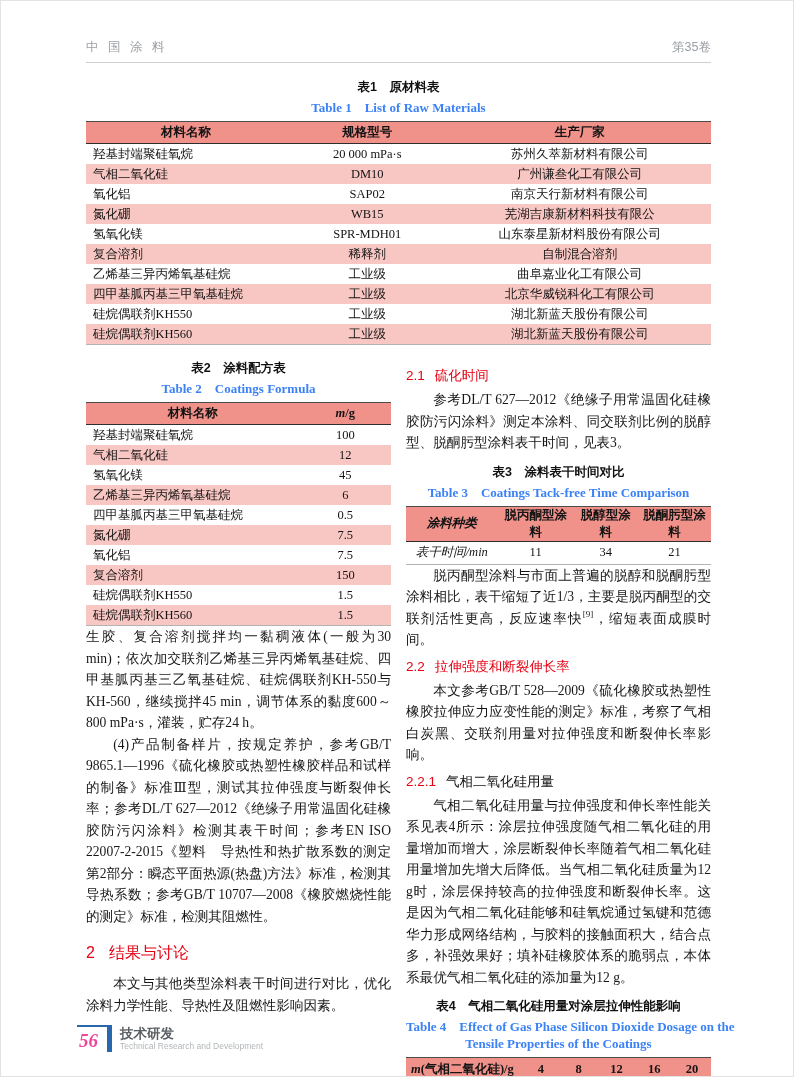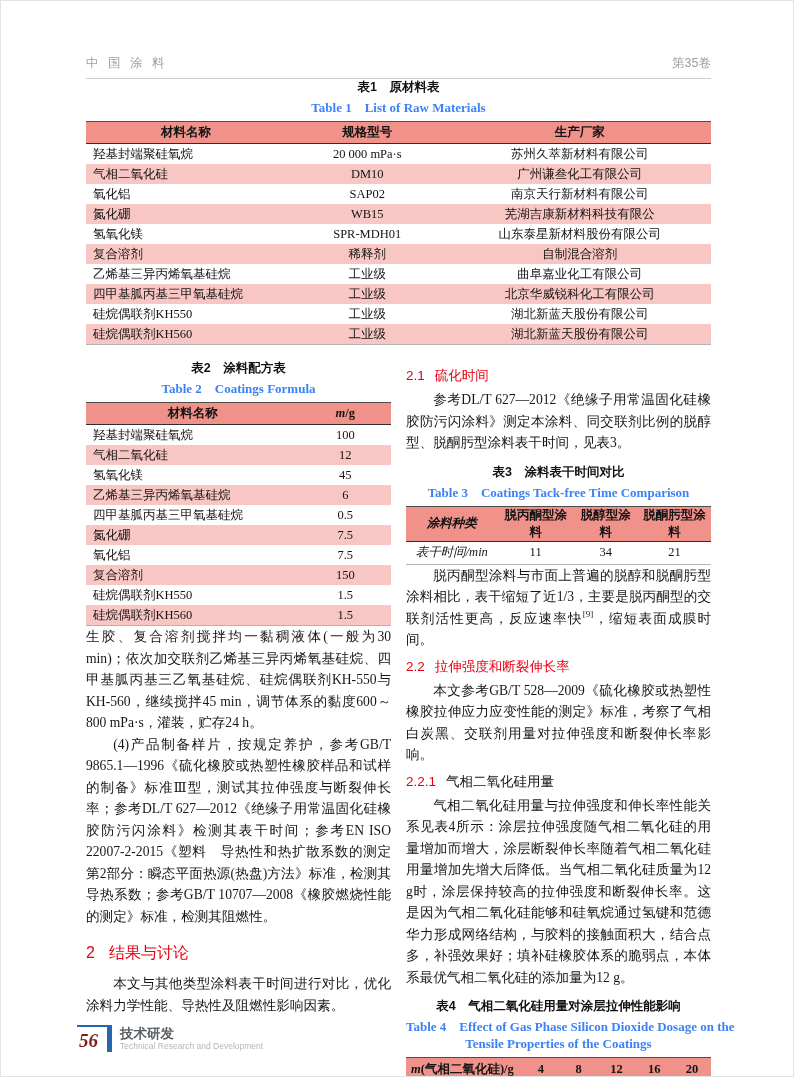--- a/index.html
+++ b/index.html
@@ -8,21 +8,21 @@
     width:794px;height:1077px;
     background:#ffffff;
     border:1px solid #e3e3e3;
     box-sizing:border-box;
     overflow:hidden;
     font-family:"Liberation Serif","DejaVu Serif",serif;
     color:#1b1b1b;
   }
   
   .jheader{
-    position:absolute;top:54px;left:85px;width:625px;
+    position:absolute;top:38px;left:85px;width:625px;
     display:flex;justify-content:space-between;align-items:flex-end;
     border-bottom:1px solid #cfcfcf;padding-bottom:6px;
     font-family:"Liberation Sans","DejaVu Sans",sans-serif;
     font-size:12.5px;color:#9a9fa3;
   }
   .jheader .jname{letter-spacing:3px;}
   
   .cap-zh{
     text-align:center;font-family:"Liberation Sans","DejaVu Sans",sans-serif;
     font-weight:bold;font-size:12.5px;color:#111;margin:0 0 3px 0;white-space:pre;
@@ -63,21 +63,21 @@
   .h-red{font-family:"Liberation Sans","DejaVu Sans",sans-serif;font-weight:normal;color:#E60012;}
   .h-sec2{font-size:16px;margin:16px 0 9px 0;}
   .h-sec2 .num{margin-right:14px;}
   .h-sub{font-size:13.5px;margin:7px 0 4px 0;}
   .h-sub .num{margin-right:10px;}
   .h-sub .t-black{color:#111;} .mt10{margin-top:10px;} .mt12{margin-top:12px;}
   
   .pfooter{position:absolute;left:76px;bottom:24px;display:flex;align-items:stretch;}
   .pn{
     font-family:"Liberation Serif","DejaVu Serif",serif;
-    font-style:italic;font-weight:bold;font-size:19px;color:#7f1d1d;
+    font-style:italic;font-weight:bold;font-size:19px;color:#ec4899;
     border-top:2px solid #2867AE;padding:3px 9px 0 2px;align-self:flex-start;
   }
   .pbar{width:5px;background:#2867AE;margin-right:8px;}
   .ftxt{display:flex;flex-direction:column;justify-content:center;}
   .ftitle{font-family:"Liberation Sans","DejaVu Sans",sans-serif;font-size:13.5px;font-weight:bold;color:#5a5f63;line-height:15px;}
   .fsub{font-family:"Liberation Sans","DejaVu Sans",sans-serif;font-size:8.5px;color:#b3b7ba;line-height:11px;}
 </style>
 </head>
 <body>
 

